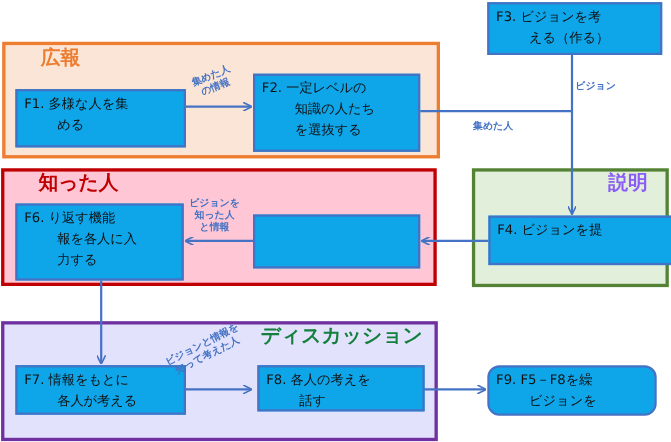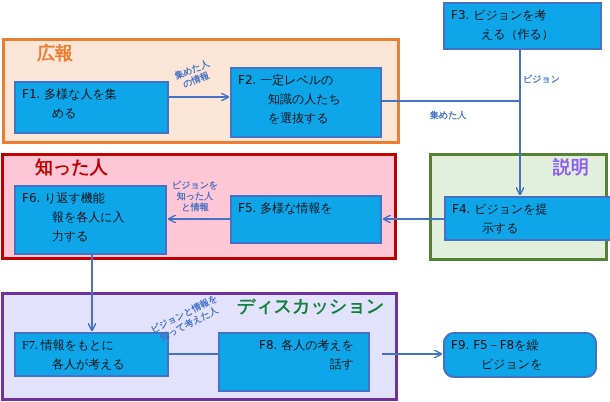--- a/index.html
+++ b/index.html
@@ -17,22 +17,22 @@
   .t-disc { left: 237px; top: 296px; color: #15803d; }
   .node { position: absolute; box-sizing: border-box; background: #0ea5e9; border: 2px solid #4472c4;
           font-size: 12px; line-height: 19px; color: #111; padding: 2px 14px 0 6px; white-space: pre-wrap; }
   .node .ind { display: block; padding-left: 30px; }
   #n1 { left: 14px;  top: 81px;  width: 155px; height: 53px; }
   #n2 { left: 230px; top: 67px;  width: 152px; height: 71px; }
   #n3 { left: 443px; top: 2px;   width: 159px; height: 48px; }
   #n4 { left: 444px; top: 196px; width: 173px; height: 45px; }
   #n5 { left: 230px; top: 195px; width: 152px; height: 49px; }
   #n6 { left: 14px;  top: 185px; width: 153px; height: 70px; }
-  #n7 { left: 14px;  top: 332px; width: 155px; height: 45px; font-family: Liberation Serif, serif; }
-  #n8 { left: 218px; top: 332px; width: 152px; height: 60px; text-align: right; }
+  #n7 { left: 14px;  top: 332px; width: 155px; height: 45px; }
+  #n8 { left: 234px; top: 332px; width: 152px; height: 42px; }
   #n9 { left: 443px; top: 332px; width: 154px; height: 46px; border-radius: 11px; }
   .lbl { position: absolute; color: #4472c4; font-weight: bold; font-size: 9px; line-height: 11px; text-align: center; white-space: pre; }
   #l1 { left: 176px; top: 64px; transform: rotate(-22deg); }
   #l2 { left: 523px; top: 74px; }
   #l3 { left: 430px; top: 110px; }
   #l4 { left: 172px; top: 180px; }
   #l5 { left: 150px; top: 308px; transform: rotate(-27deg); font-size: 9px; }
   svg.conn { position: absolute; left: 0; top: 0; pointer-events: none; }
 </style>
 </head>
@@ -63,22 +63,22 @@
     <line x1="92" y1="255" x2="92" y2="330" marker-end="url(#ah)"></line>
     <line x1="169" y1="354" x2="228" y2="354" marker-end="url(#ah)"></line>
     <line x1="382" y1="354" x2="441" y2="354" marker-end="url(#ah)"></line>
   </g>
 </svg>
 
 <div class="node" id="n1"><span>F1. 多様な人を集</span><span class="ind">める</span></div>
 <div class="node" id="n2"><span>F2. 一定レベルの</span><span class="ind">知識の人たち
 を選抜する</span></div>
 <div class="node" id="n3"><span>F3. ビジョンを考</span><span class="ind">える（作る）</span></div>
-<div class="node" id="n4"><span>F4. ビジョンを提</span><span class="ind">示する</span></div>
-<div class="node" id="n5"><span>F5. 多様な情報を</span></div>
+<div class="node" id="n4"><span>F4. ビジョンを提</span></div>
+<div class="node" id="n5"></div>
 <div class="node" id="n6"><span>F6. り返す機能</span><span class="ind">報を各人に入
 力する</span></div>
 <div class="node" id="n7"><span>F7. 情報をもとに</span><span class="ind">各人が考える</span></div>
 <div class="node" id="n8"><span>F8. 各人の考えを</span><span class="ind">話す</span></div>
 <div class="node" id="n9"><span>F9. F5－F8を繰</span><span class="ind">ビジョンを</span></div>
 
 <div class="lbl" id="l1">集めた人
 の情報</div>
 <div class="lbl" id="l2">ビジョン</div>
 <div class="lbl" id="l3">集めた人</div>

